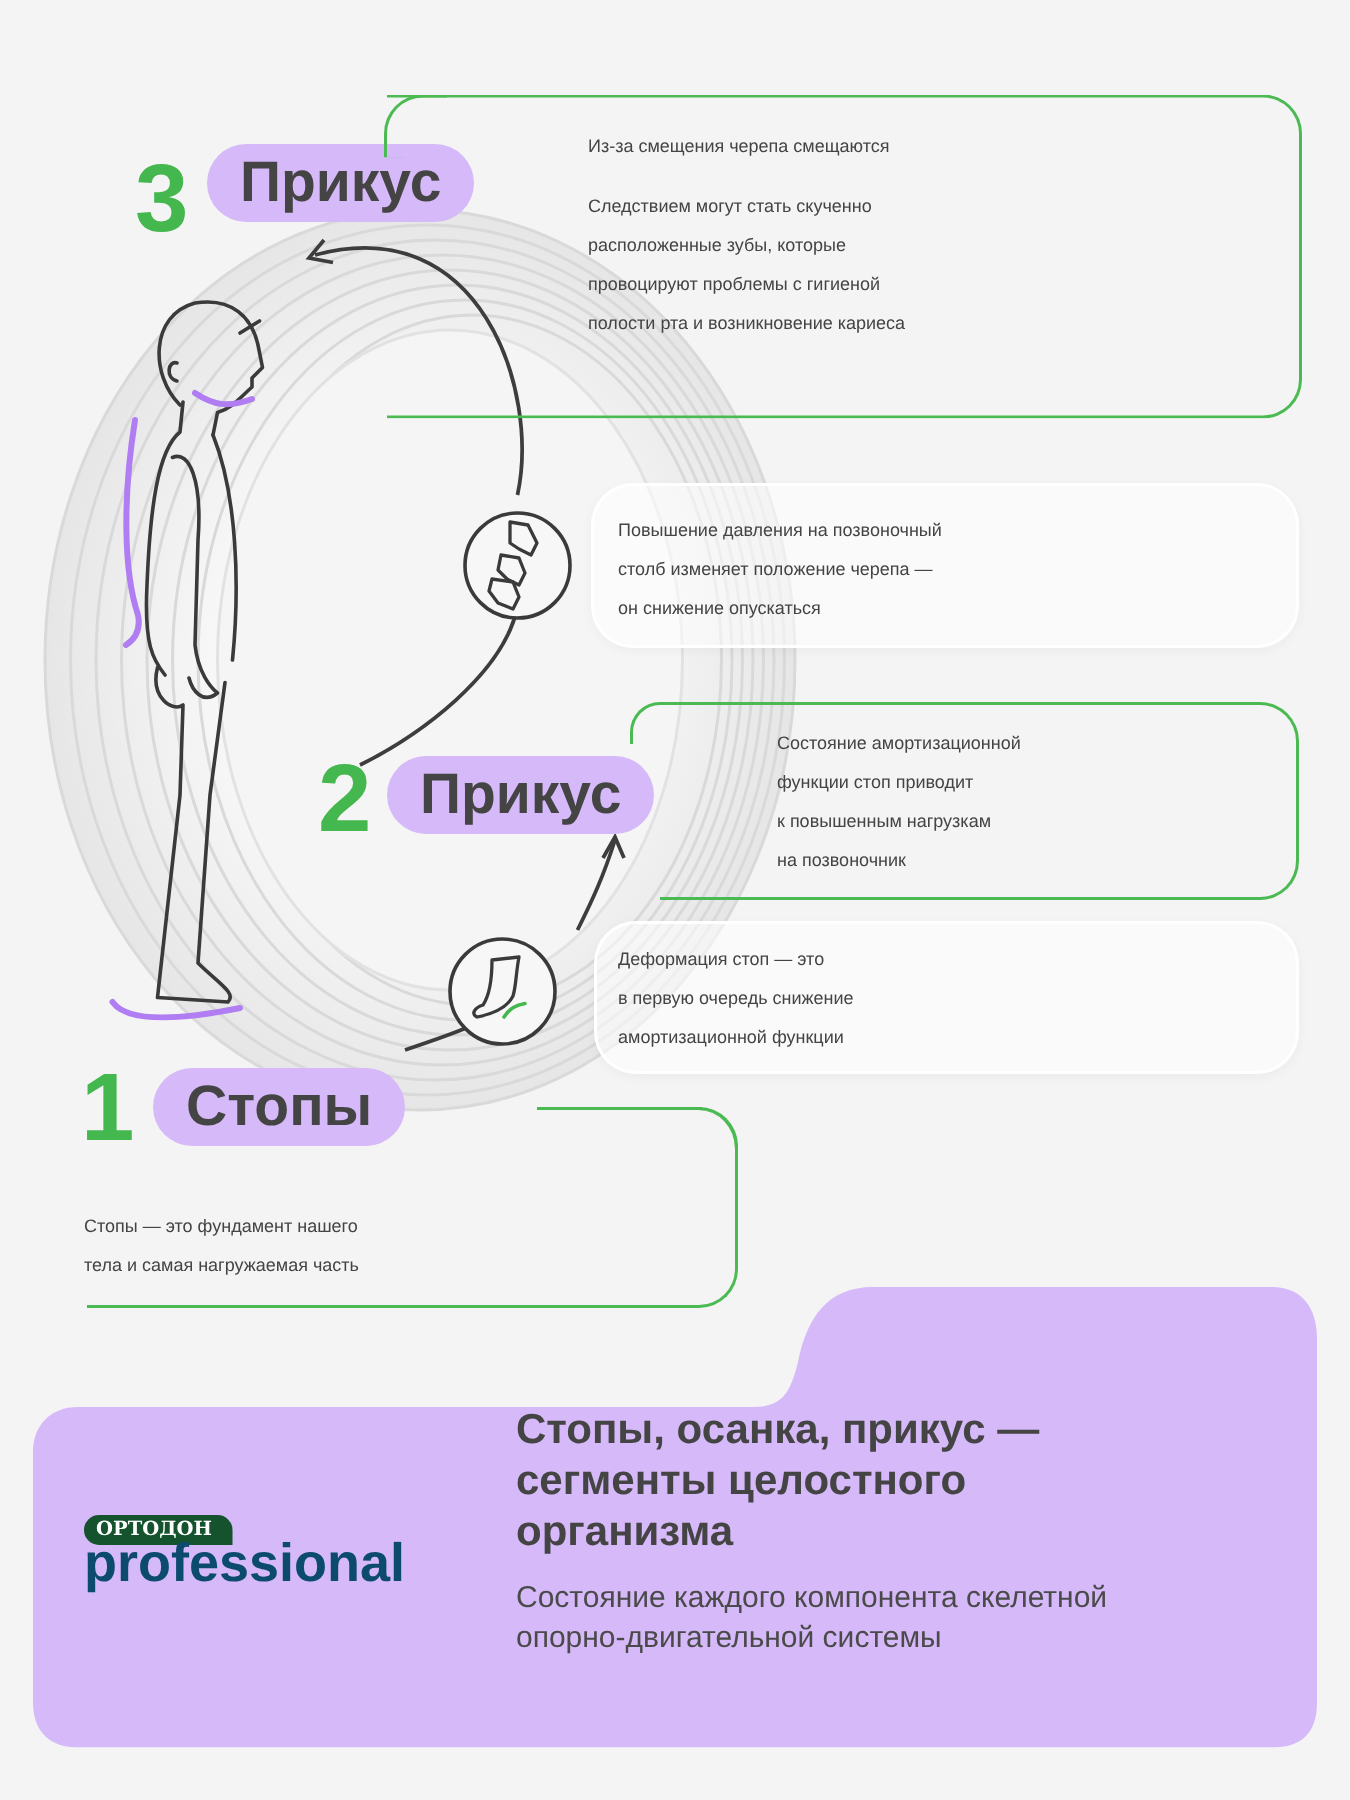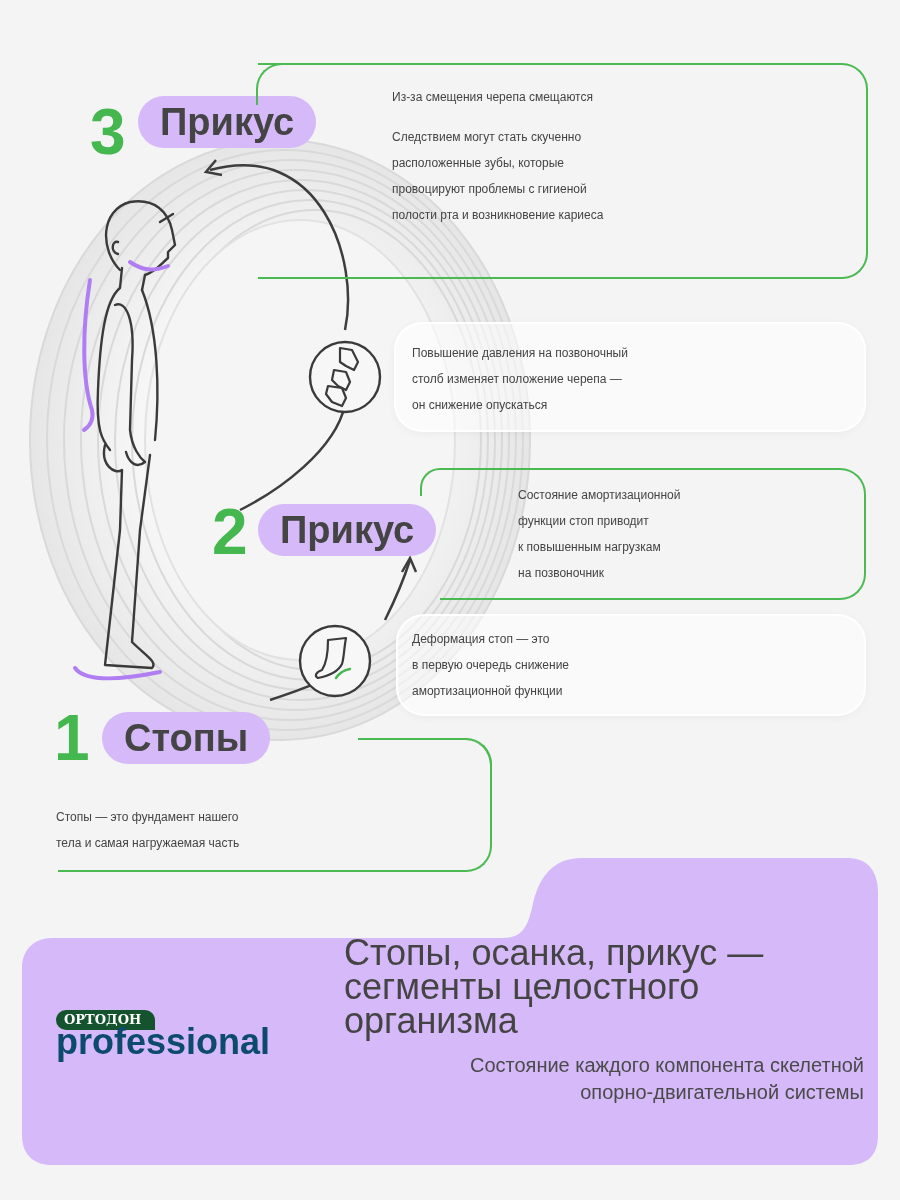--- a/index.html
+++ b/index.html
@@ -5,22 +5,22 @@
   html,body{margin:0;padding:0;}
   body{width:900px;height:1200px;position:relative;overflow:hidden;background:#f4f4f4;font-family:"Liberation Sans","DejaVu Sans",sans-serif;color:#444;}
   .abs{position:absolute;}
   .rings{left:0;top:0;width:900px;height:900px;}
   .num{font-weight:700;color:#45b74f;font-size:64px;line-height:1;}
   .pill{background:#d6b9f8;border-radius:30px;color:#444;font-weight:700;font-size:38px;line-height:52px;height:52px;padding:0 22px;box-sizing:border-box;}
   .txt{font-size:12px;line-height:26px;color:#444;}
   .gbox{border:2px solid #4cba52;border-left:none;border-radius:0 26px 26px 0;}
   .wbox{background:rgba(255,255,255,0.55);border:2px solid rgba(255,255,255,0.95);border-radius:28px;box-shadow:0 2px 8px rgba(0,0,0,0.04);}
   .bottom{left:22px;top:900px;width:856px;height:265px;}
-  .btitle{font-size:36px;line-height:34px;font-weight:400;color:#444;}
-  .bdesc{font-size:20px;line-height:27px;color:#4a4a4a;text-align:right;}
+  .btitle{font-size:28px;line-height:34px;font-weight:700;color:#444;}
+  .bdesc{font-size:20px;line-height:27px;color:#4a4a4a;}
   .smile{font-size:78px;font-weight:700;color:#f8f37a;line-height:1;letter-spacing:1px;}
   .prof{font-size:36px;font-weight:700;color:#0c4a6e;line-height:1;}
   .ortodon{background:#14532d;color:#fff;font-family:"DejaVu Serif",serif;font-weight:700;font-size:13px;line-height:20px;padding:0 14px 0 8px;border-radius:10px 10px 0 10px;}
 </style>
 </head>
 <body>
 
 <svg class="abs rings" viewBox="0 0 900 900">
   <defs>
     <radialGradient id="rg" cx="50%" cy="50%" r="50%">

